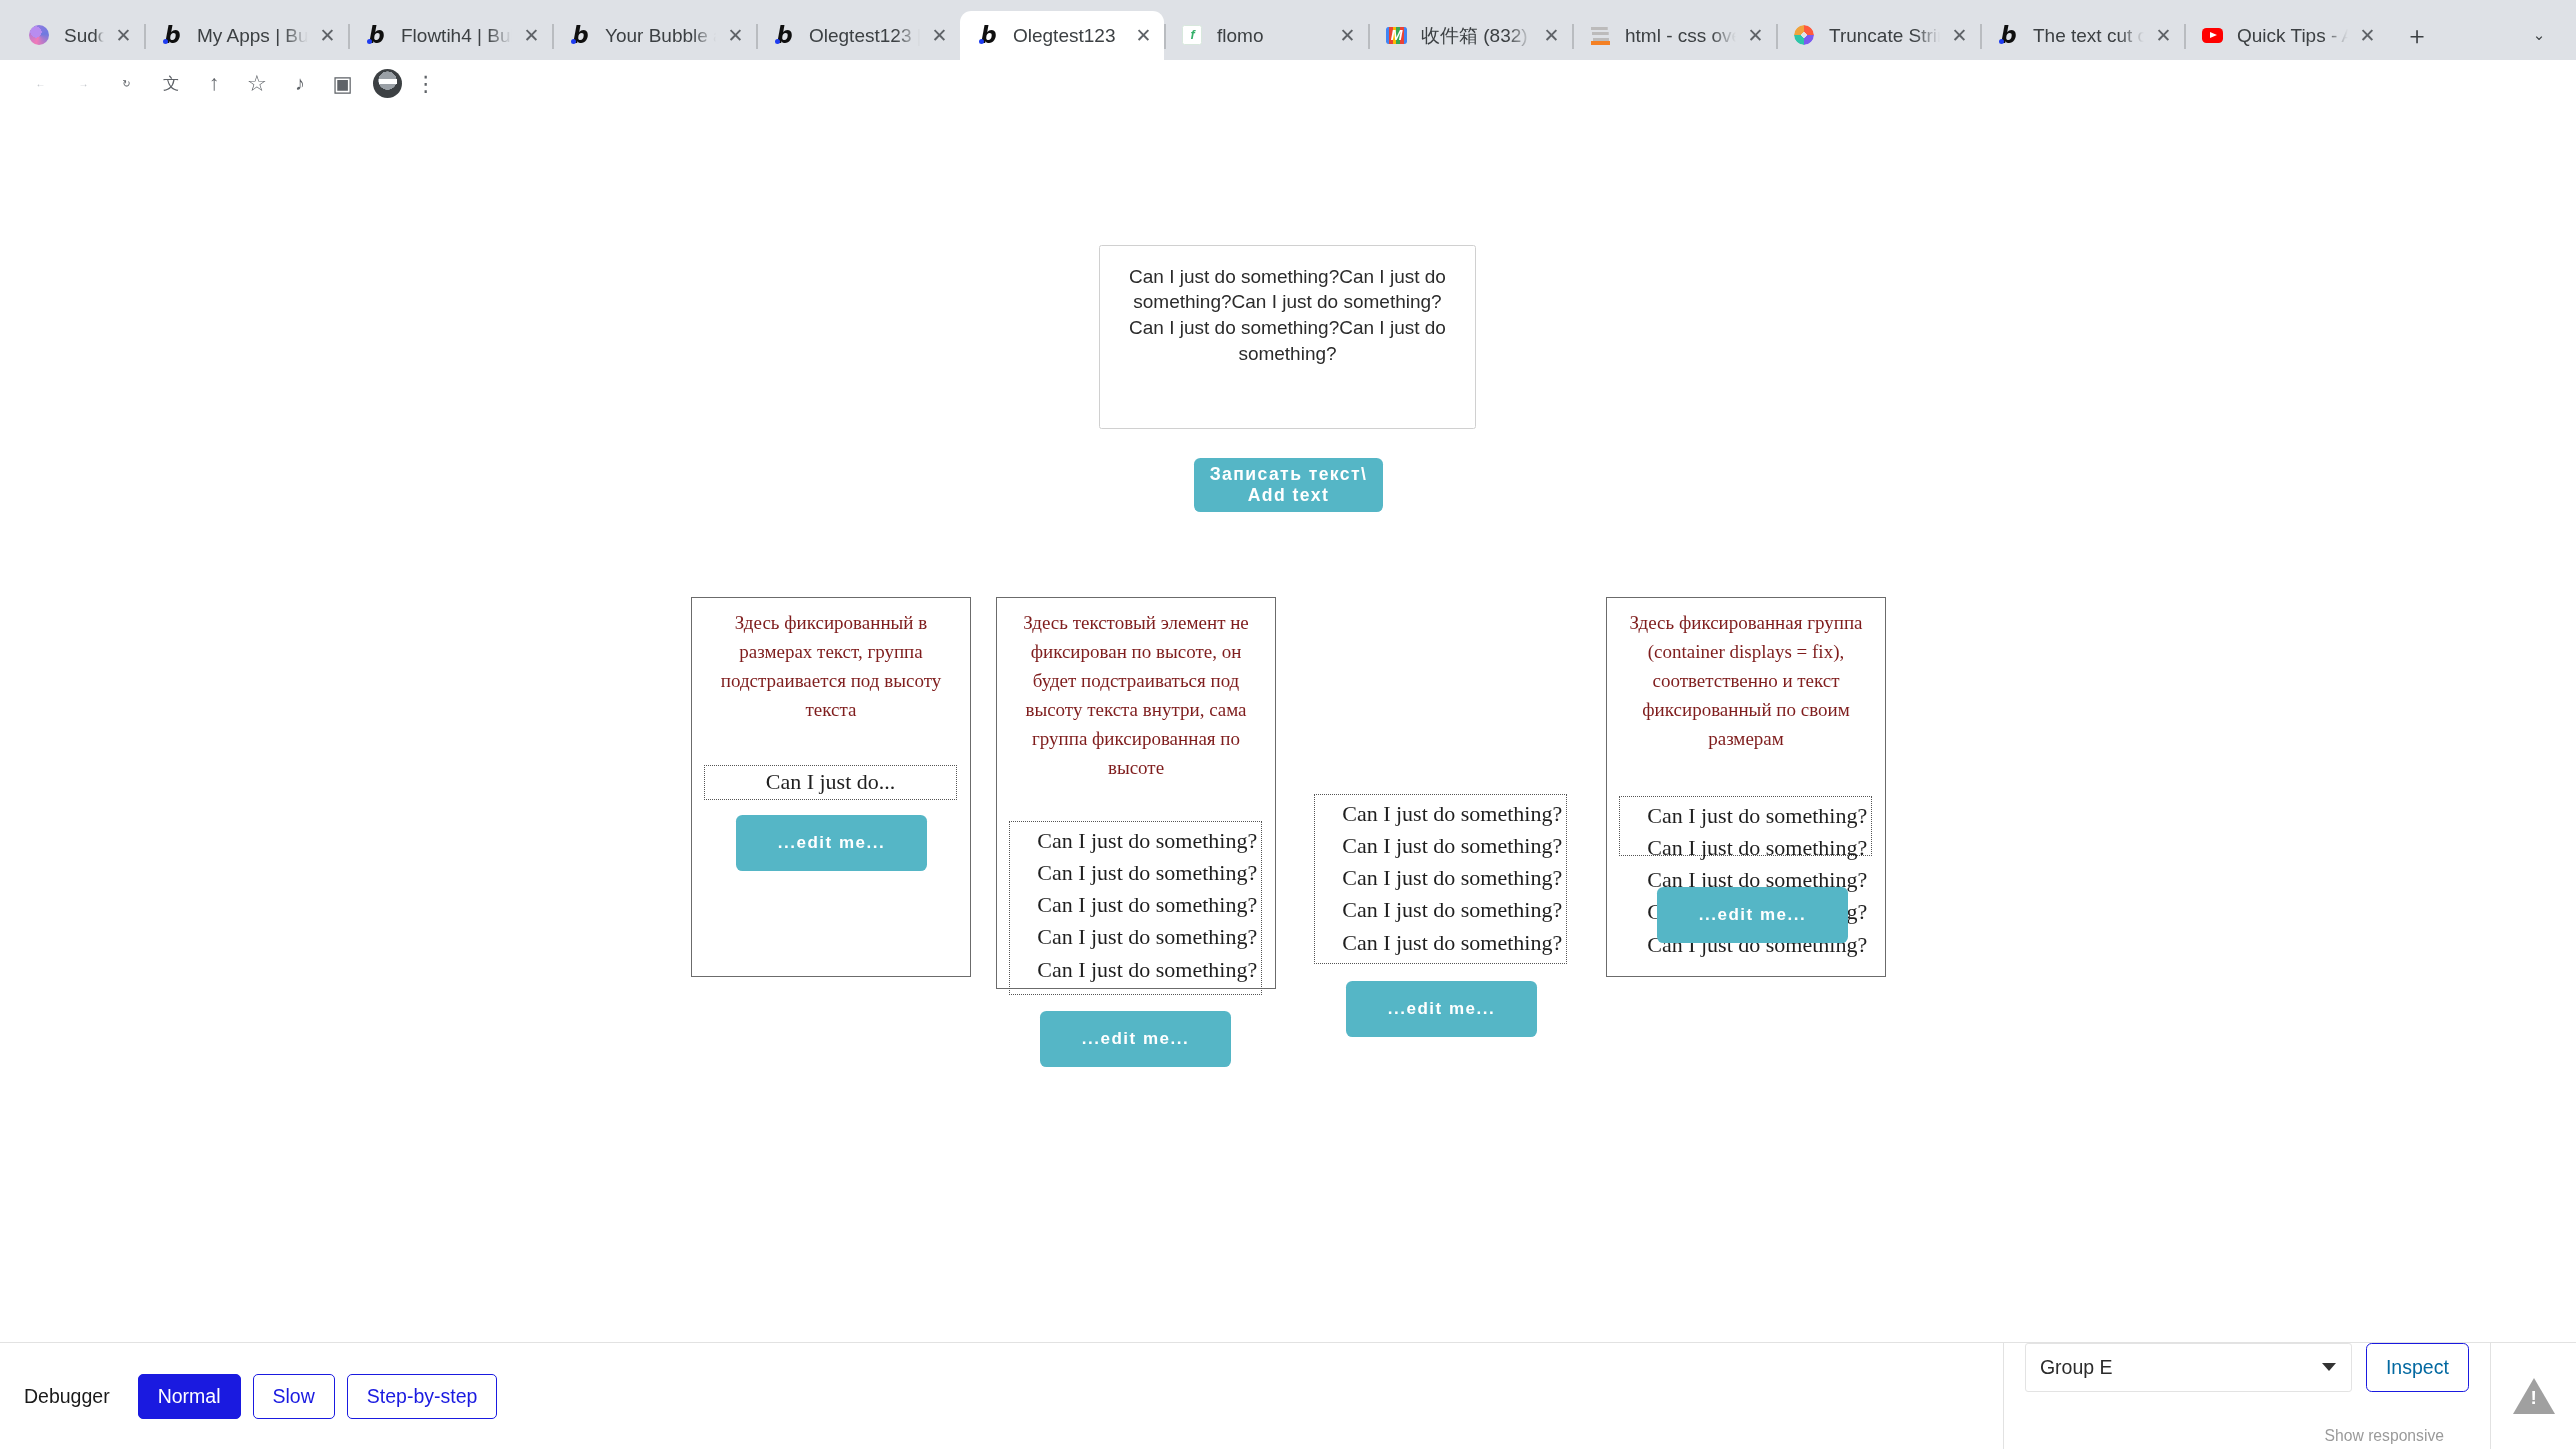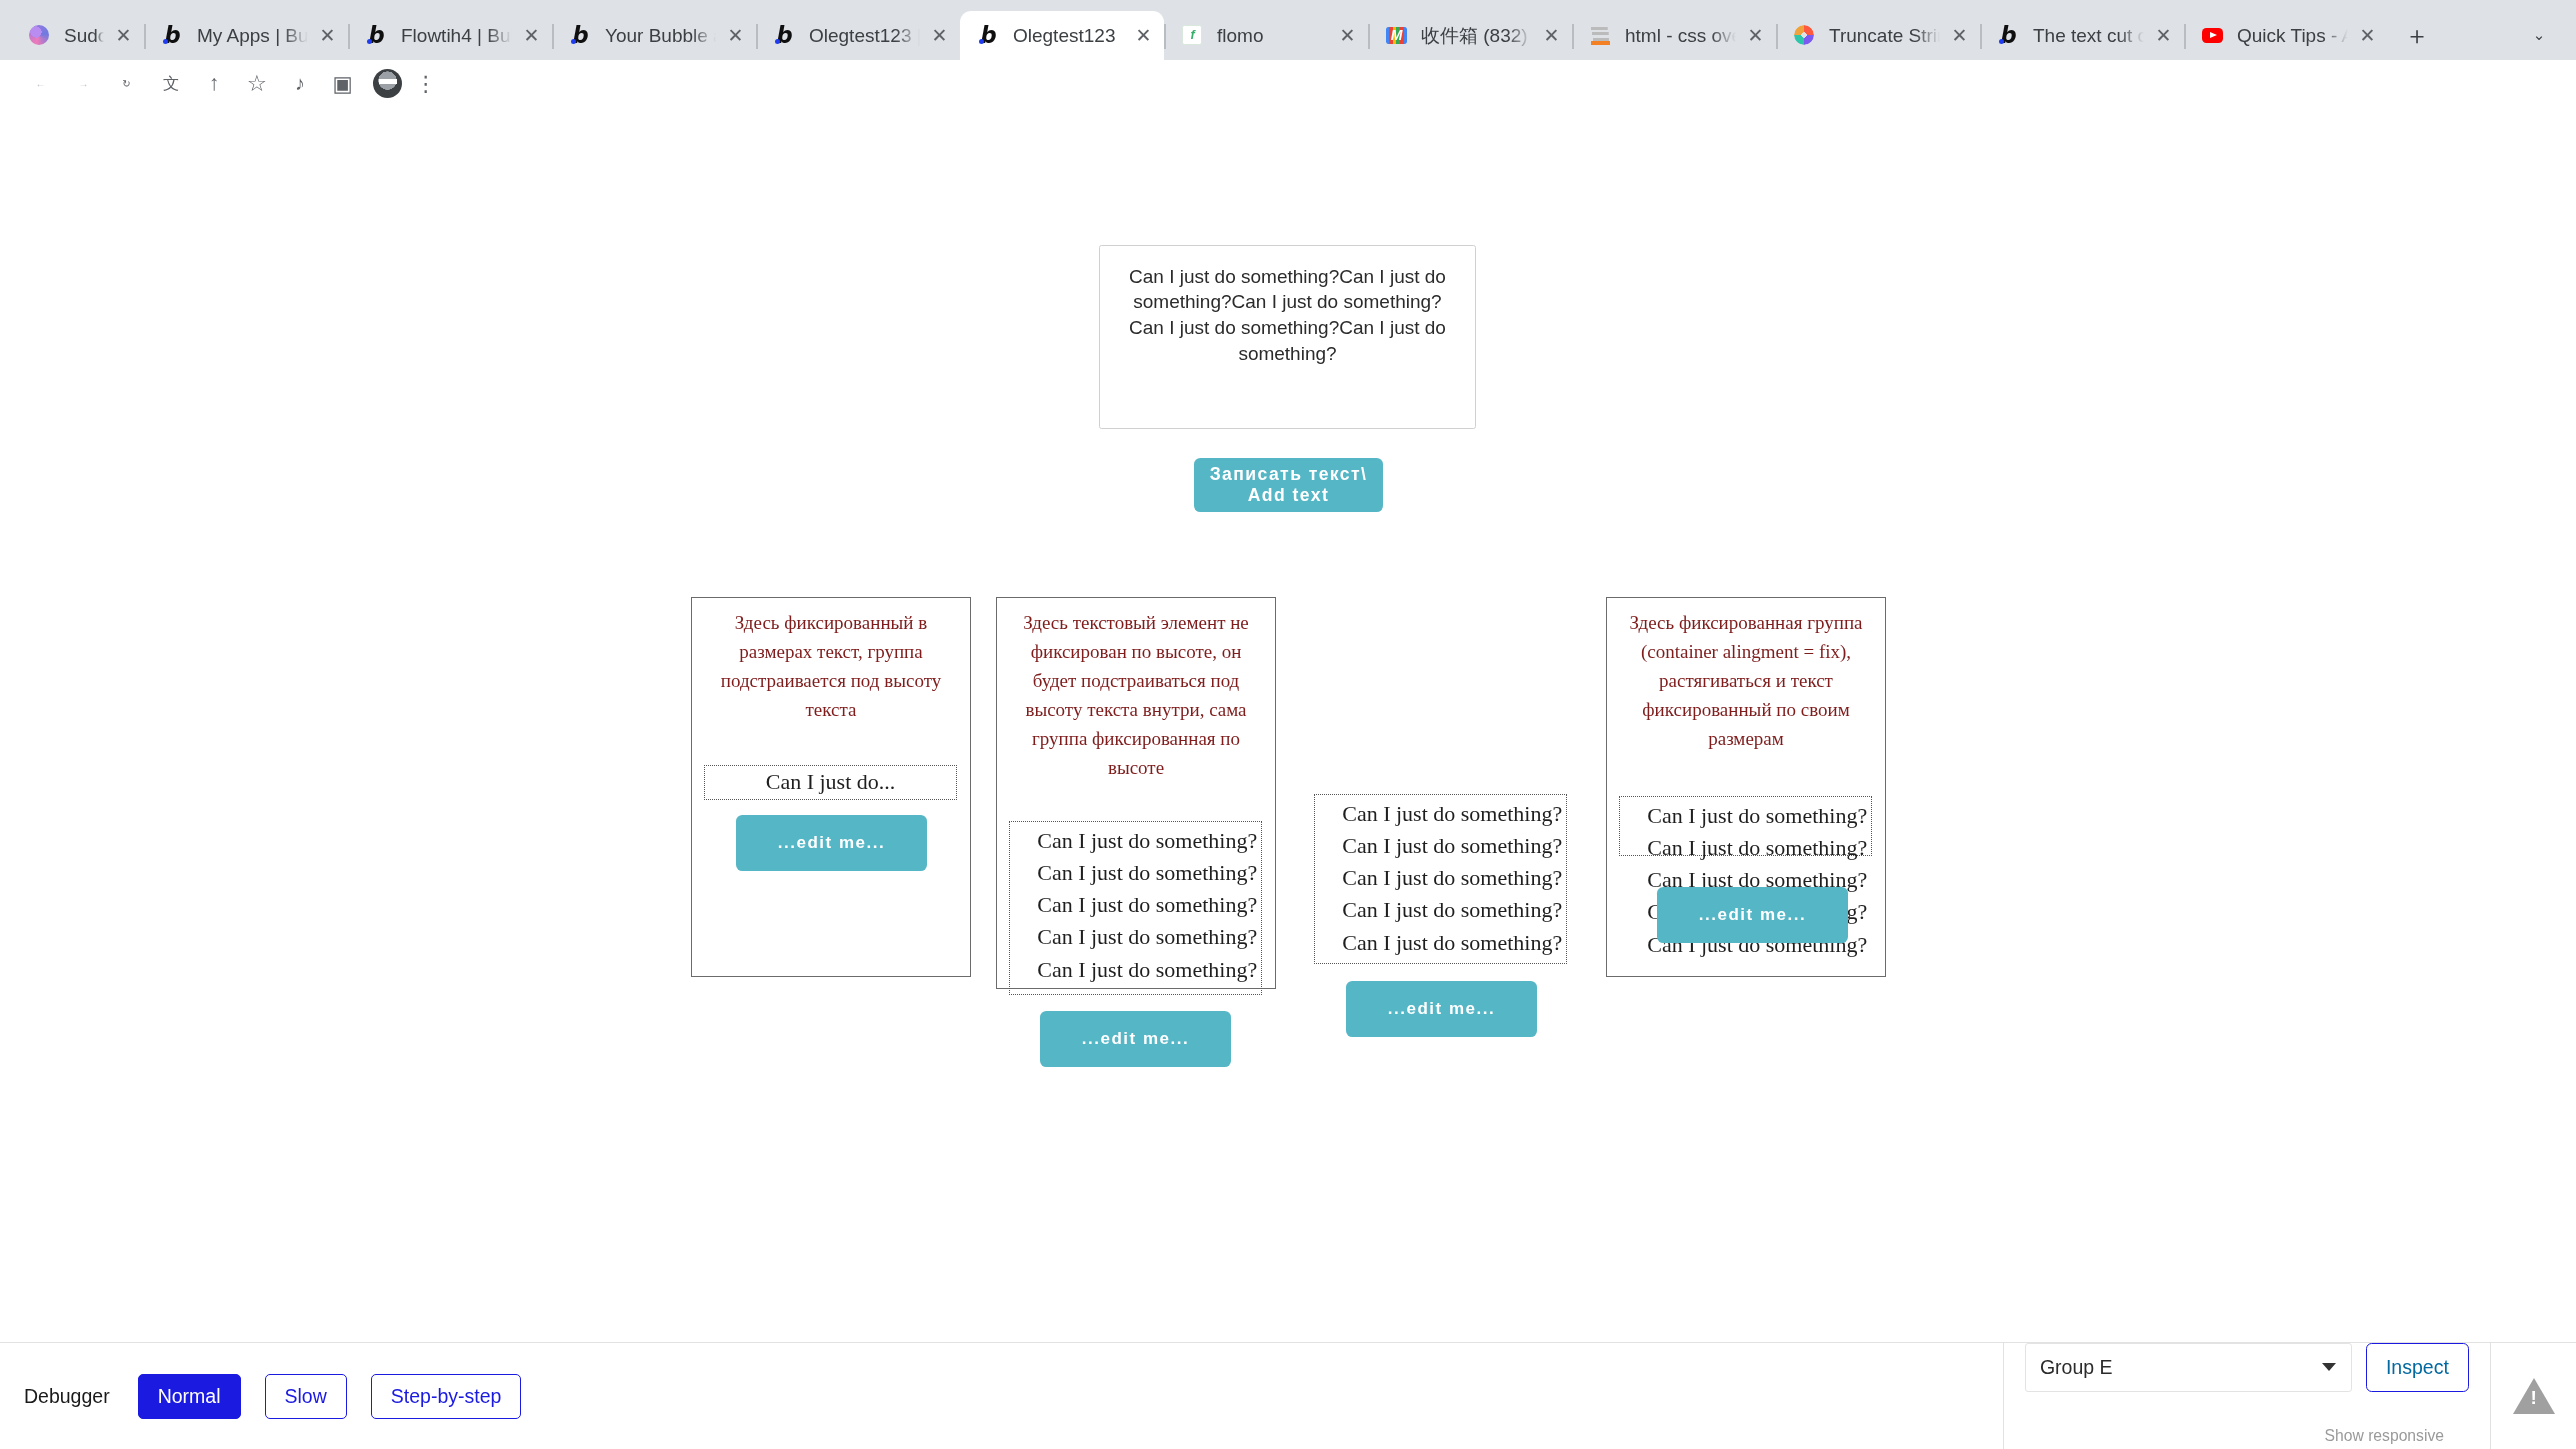--- a/index.html
+++ b/index.html
@@ -284,21 +284,21 @@
   .dbg-label {
     font-size: 19.5px; color: #1a1a1a;
     margin-left: 24px; margin-right: 28px;
   }
   .dbg-btn {
     height: 45px;
     border-radius: 5px;
     font-size: 19.5px;
     display: flex; align-items: center; justify-content: center;
     padding: 0 19px;
-    margin-right: 24px;
+    margin-right: 12px;
     border: 1.3px solid #1a1ae0;
     background: #ffffff;
     color: #1a1ae0;
   }
   .dbg-btn.primary { background: #1a1ae0; color: #ffffff; border-color:#1a1ae0; }
   .dbg-spacer { flex: 1 1 auto; }
   .dbg-right {
     display: flex; align-items: flex-start;
     border-left: 1.3px solid #e2e2e2;
     height: 107px; padding-left: 21.4px;
@@ -519,21 +519,21 @@
     </div>
 
     <div class="dotted-box" style="left:1314px; top:687px; width:253px; height:170px;">
       <span>Can I just do something?Can I just do something?Can I just do something?Can I just do something?Can I just do something?</span>
     </div>
     <div class="edit-btn" style="left:1346px; top:874px; width:191px; height:56px;">
       <span>...edit me...</span>
     </div>
 
     <div class="card" style="left:1606px; top:490px; width:280px; height:380px;">
-      <div class="card-title">Здесь фиксированная группа (container alingment = fix), растягиваться и текст фиксированный по своим размерам</div>
+      <div class="card-title">Здесь фиксированная группа (container displays = fix), соответственно и текст фиксированный по своим размерам</div>
     </div>
     <div class="dotted-box" style="left:1619px; top:689px; width:253px; height:60px;">
       <span>Can I just do something?Can I just do something?Can I just do something?Can I just do something?Can I just do something?</span>
     </div>
     <div class="edit-btn" style="left:1657px; top:780px; width:191px; height:56px;">
       <span>...edit me...</span>
     </div>
 
     <div class="note note1">The page is higher than your real design as the debugger is visible and displays a white area.</div>
     <div class="note note2">It will be back to normal when the debugger is off.</div>

